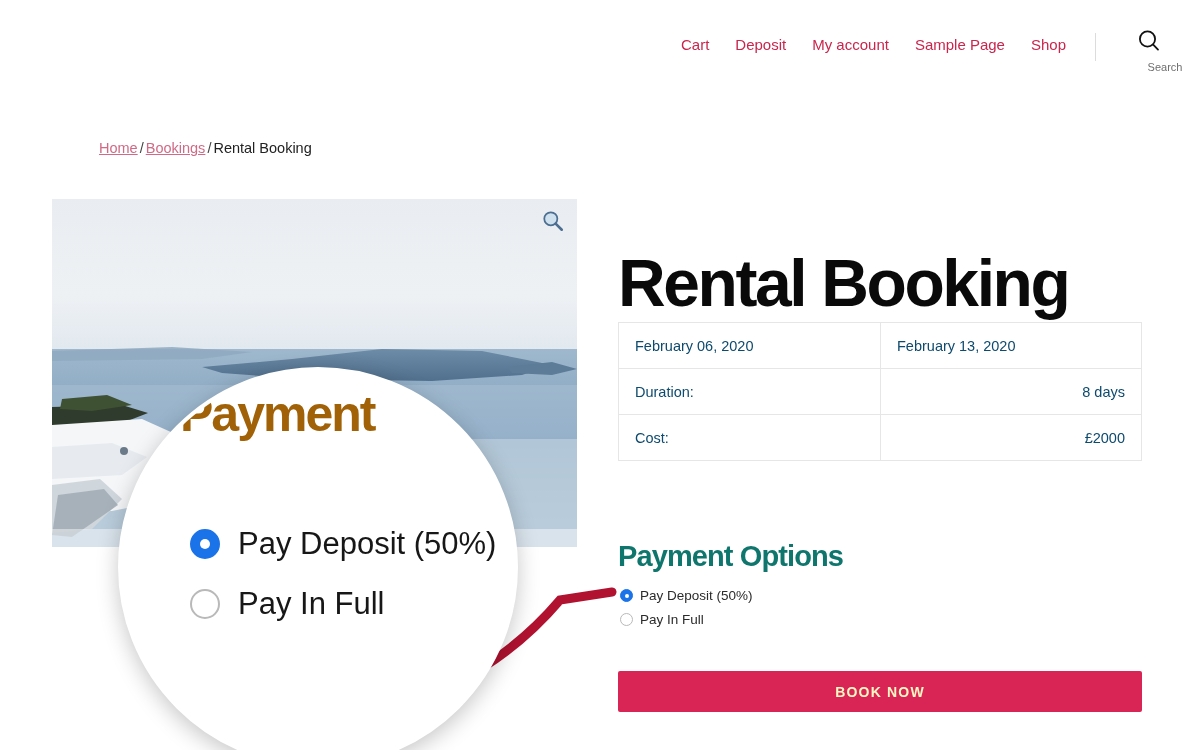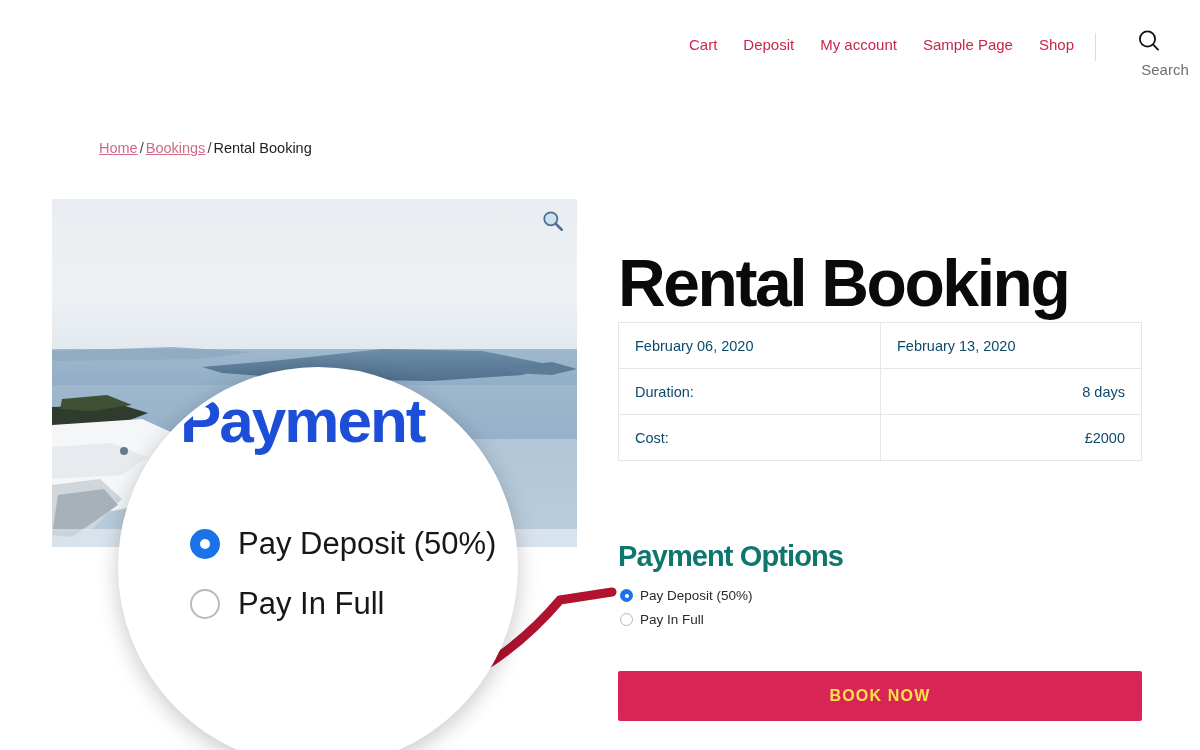--- a/index.html
+++ b/index.html
@@ -18,36 +18,36 @@
     position: absolute; top: 0; left: 0;
     width: 1200px; height: 92px;
     display: flex; align-items: center;
   }
   .site-title {
     position: absolute; left: 16px; top: 33px;
     font-size: 21px; font-weight: 700; letter-spacing: -0.3px;
     color: #111111; white-space: nowrap;
   }
   .main-nav {
-    position: absolute; right: 126px; top: 36px;
+    position: absolute; right: 134px; top: 36px;
     display: flex; align-items: center; gap: 26px;
   }
   .nav-link {
     font-size: 15px; color: #c9254d; text-decoration: none; white-space: nowrap;
   }
   .nav-divider {
     position: absolute; right: 104px; top: 33px;
     width: 1px; height: 28px; background: #dcdcdc;
   }
   .search-box {
     position: absolute; right: 14px; top: 28px;
     width: 74px; display: flex; flex-direction: column;
     align-items: center; gap: 3px;
   }
-  .search-label { font-size: 15px; color: #6f6f6f; padding-left: 32px; }
+  .search-label { font-size: 11px; color: #6f6f6f; padding-left: 32px; }
 
   
   .breadcrumb {
     position: absolute; left: 52px; top: 140px;
     font-size: 14.5px; color: #333333; white-space: nowrap; margin-left: 47px;
   }
   .breadcrumb a { color: #d06a86; text-decoration: underline; }
   .breadcrumb .sep { color: #444444; padding: 0 2px; }
   .breadcrumb .current { color: #222222; }
 
@@ -96,43 +96,43 @@
     display: flex; align-items: center; justify-content: center; flex: none;
   }
   .radio.selected { border-color: #1a73e8; background: #1a73e8; }
   .radio.selected::after {
     content: ""; width: 4px; height: 4px; border-radius: 50%; background: #ffffff;
   }
   .option-label { font-size: 13.5px; color: #2b2b2b; white-space: nowrap; }
 
   .book-now {
     position: absolute; left: 618px; top: 671px;
-    width: 524px; height: 50px;
+    width: 524px; height: 41px;
     background: #d92555; border: none; border-radius: 2px;
-    color: #fde047; font-size: 16px; font-weight: 700;
+    color: #fef9c3; font-size: 14px; font-weight: 700;
     letter-spacing: 1.2px; cursor: pointer;
     font-family: "Liberation Sans", sans-serif;
   }
 
   
   .callout-arrow {
     position: absolute; left: 0; top: 0;
     width: 1200px; height: 750px; pointer-events: none;
   }
   .magnifier {
     position: absolute; left: 118px; top: 367px;
     width: 400px; height: 400px; border-radius: 50%;
     background: #ffffff; border: 4px solid #ffffff;
     box-shadow: 0 6px 22px rgba(0,0,0,0.22);
     overflow: hidden;
   }
   .magnified-title {
     position: absolute; left: 58px; top: 14px;
-    font-size: 62px; font-weight: 700; letter-spacing: -2px;
-    color: #1d4ed8; white-space: nowrap;
+    font-size: 50px; font-weight: 700; letter-spacing: -2px;
+    color: #a16207; white-space: nowrap;
   }
   .magnified-options {
     position: absolute; left: 68px; top: 155px;
     display: flex; flex-direction: column; gap: 24px;
   }
   .magnified-options .radio { width: 30px; height: 30px; border-width: 2px; }
   .magnified-options .radio.selected::after { width: 10px; height: 10px; }
   .magnified-options .option-row { gap: 18px; }
   .magnified-options .option-label { font-size: 31px; color: #171717; }
 </style>

